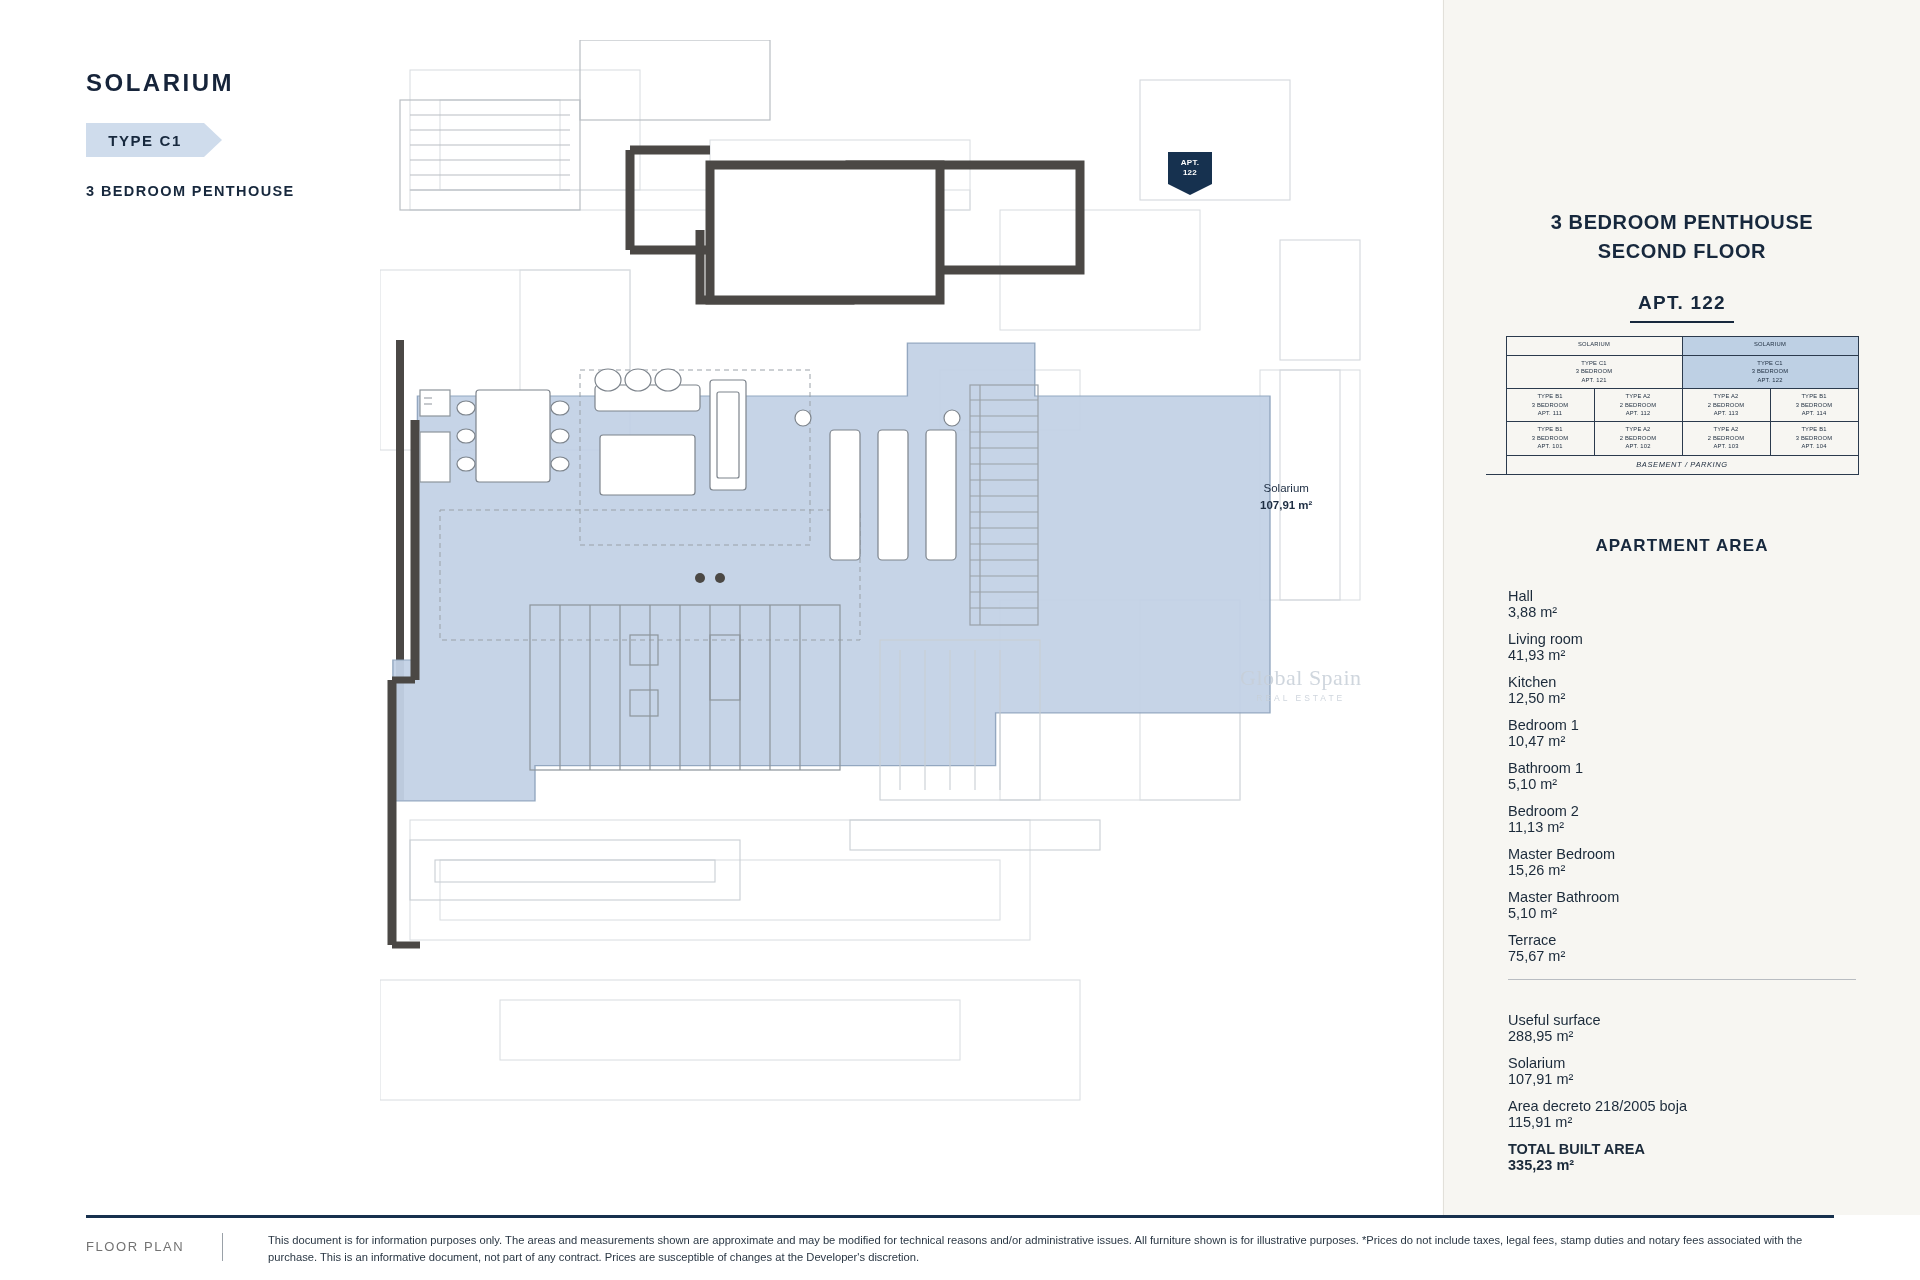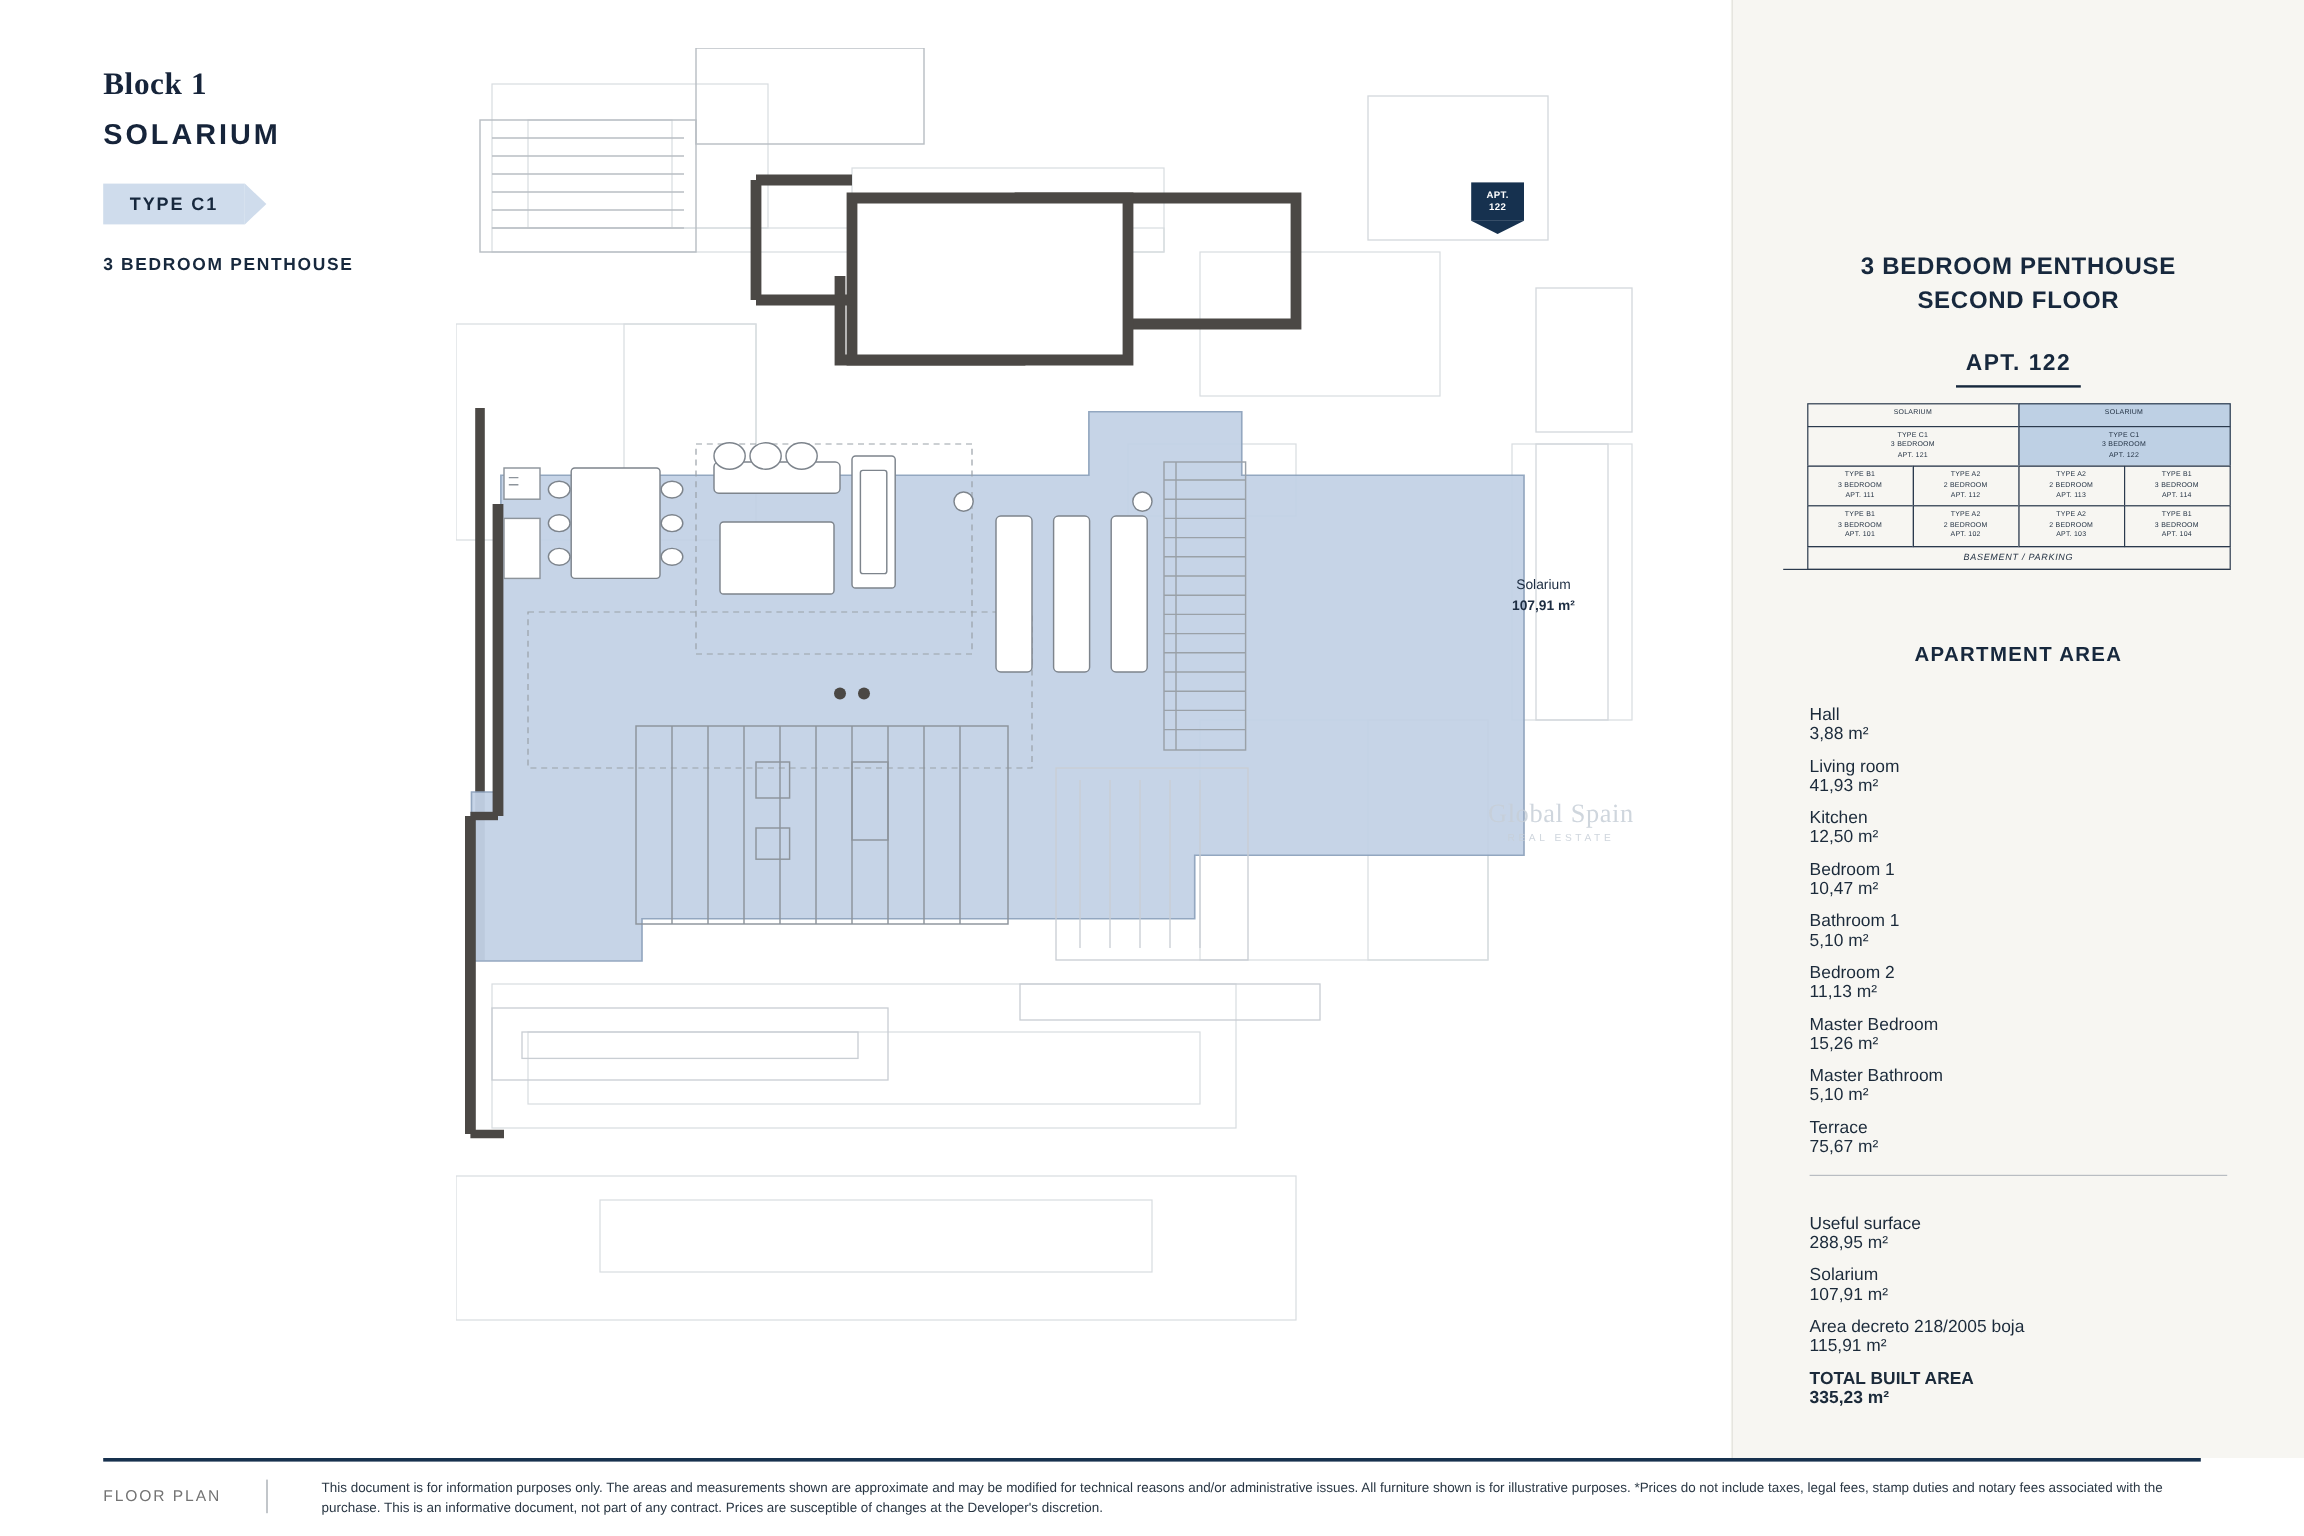--- a/index.html
+++ b/index.html
@@ -64,21 +64,21 @@
   
   .plan-area {
     position: absolute;
     left: 380px; top: 40px;
     width: 1060px; height: 1120px;
   }
   .plan-svg { width: 100%; height: 100%; display: block; }
 
   .apt-flag {
     position: absolute;
-    left: 846px; top: 112px;
+    left: 788px; top: 112px;
     width: 44px; height: 42px;
   }
   .apt-flag-box {
     width: 44px; height: 32px;
     background: #16314f;
     color: #fff;
     display: flex; flex-direction: column; align-items: center; justify-content: center;
     font-size: 8px; font-weight: bold; line-height: 1.25; letter-spacing: .3px;
   }
   .apt-flag-point {
@@ -261,21 +261,20 @@
   }
 </style>
 </head>
 <body>
 
 <div class="page">
 
   <div class="left-col">
 
     <div class="title-block">
-      <div class="block-title">Block 1</div>
       <div class="solarium-title">SOLARIUM</div>
       <div class="type-tag-wrap">
         <div class="type-tag">TYPE C1</div>
         <div class="type-tag-arrow"></div>
       </div>
       <div class="subtitle">3 BEDROOM PENTHOUSE</div>
     </div>
 
     <div class="plan-area">
       <svg class="plan-svg" viewBox="0 0 1060 1120" xmlns="http://www.w3.org/2000/svg">

